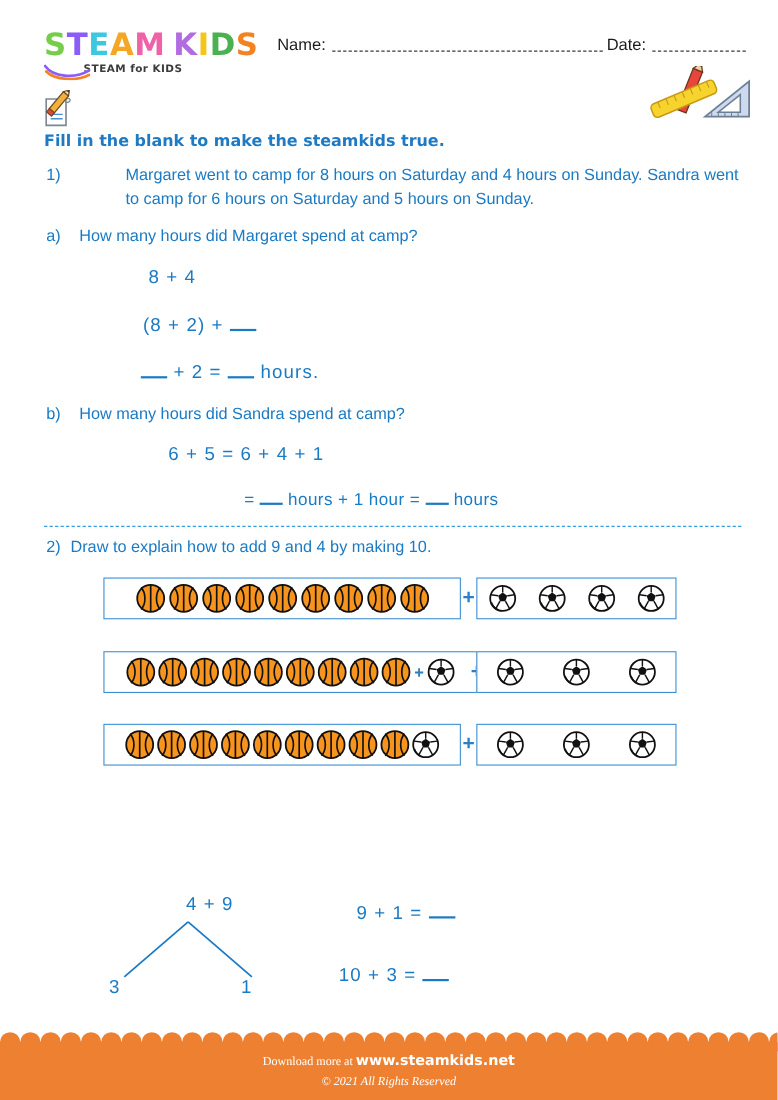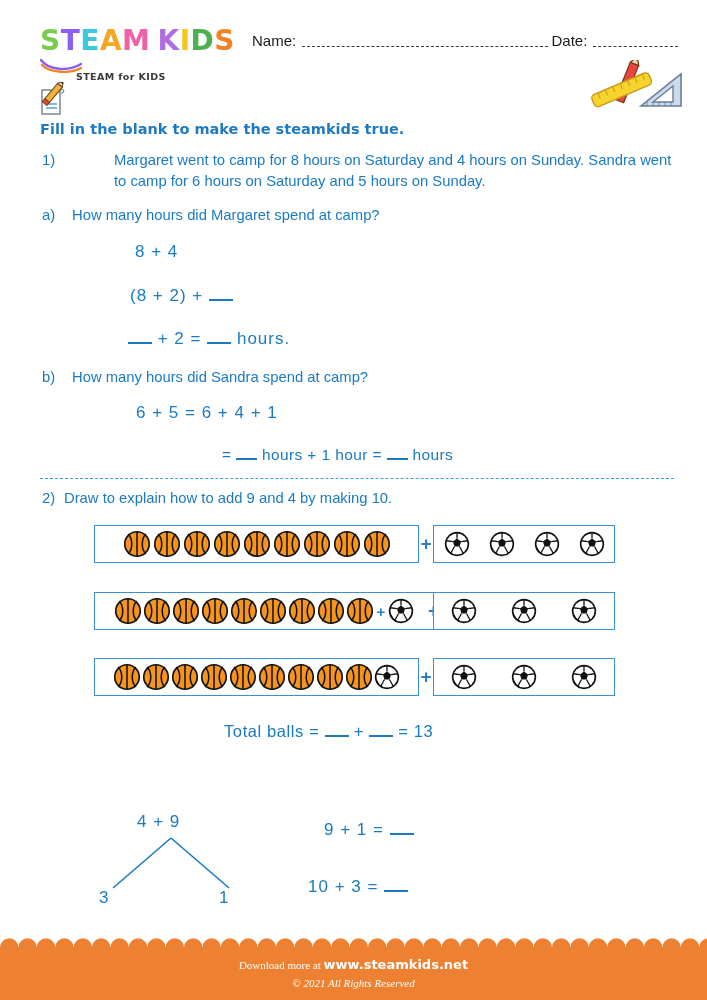--- a/index.html
+++ b/index.html
@@ -11,21 +11,21 @@
   }
   .page { position: relative; width: 707px; height: 1000px; background:#fff; }
 
   
   .header { position:absolute; left:0; top:0; width:707px; height:78px; }
   .logo { position:absolute; left:40px; top:27px; }
   .logo-word { font-size:28px; font-weight:bold; letter-spacing:0.5px;
                font-family:"DejaVu Sans", sans-serif; line-height:1; }
   .logo-word span { display:inline-block; }
   .logo-sub { font-size:9.5px; font-weight:bold; color:#3b3b3b;
-              letter-spacing:0.4px; margin-left:36px; margin-top:16px;
+              letter-spacing:0.4px; margin-left:36px; margin-top:2px;
               font-family:"DejaVu Sans", sans-serif; }
   .swoosh { position:absolute; left:0px; top:30px; width:42px; height:16px; }
 
   .namedate { position:absolute; left:252px; top:32px; width:430px;
               font-size:15px; color:#222; font-family:"Liberation Sans", sans-serif; }
   .nd-row { display:flex; align-items:flex-end; }
   .nd-label { font-size:15px; color:#1a1a1a; white-space:nowrap; }
   .nd-line { border-bottom:1.5px dashed #3b3b3b; height:12px; margin:0 4px 2px 6px; }
   .nd-line.name { width:290px; }
   .nd-line.date { width:100px; }
@@ -73,21 +73,21 @@
   .plus-sm { color:#2b7fc4; font-size:15px; font-weight:bold; margin:0 2px; }
   .ball { display:inline-block; }
 
   .total { position:absolute; left:224px; top:722px; font-size:16.5px;
            color:#1a7ac4; letter-spacing:0.6px; }
 
   .bond-title { position:absolute; left:42px; top:765px; font-size:14.8px;
                 color:#1a7ac4; border-bottom:2px solid #ef8a21; padding-bottom:1px; }
 
   .bond { position:absolute; left:95px; top:812px; width:210px; height:100px; }
-  .bond-top { position:absolute; left:42px; top:0px; font-size:17px; color:#1a7ac4;
+  .bond-top { position:absolute; left:74px; top:0px; font-size:17px; color:#1a7ac4;
               letter-spacing:1px; }
   .bond-l { position:absolute; left:4px; top:76px; font-size:17px; color:#1a7ac4; }
   .bond-r { position:absolute; left:124px; top:76px; font-size:17px; color:#1a7ac4; }
 
   .bondeq1 { position:absolute; left:324px; top:820px; font-size:17px; color:#1a7ac4; letter-spacing:1px; }
   .bondeq2 { position:absolute; left:308px; top:877px; font-size:17px; color:#1a7ac4; letter-spacing:1px; }
 
   
   .footer { position:absolute; left:0; bottom:0; width:707px; height:62px; }
   .footer-body { position:absolute; left:0; bottom:0; width:707px; height:52px;
@@ -197,21 +197,21 @@
 
   <div class="eq" style="left:128px; top:329px;">
     <span class="blank"></span><span> +  2  = </span><span class="blank"></span><span> hours.</span>
   </div>
 
   <div class="q partb">
     <span class="lbl">b)</span>
     <span>How many hours did Sandra spend at camp?</span>
   </div>
 
-  <div class="eq" style="left:136px; top:403px;text-align:center;">
+  <div class="eq" style="left:153px; top:403px;text-align:center;">
     <span>6  +  5  =  6  +  4  +  1</span>
   </div>
 
   <div class="eq" style="left:222px; top:446px; font-size:15.5px; letter-spacing:0.4px;">
     <span>=  </span><span class="blank sm"></span><span> hours + 1 hour  =  </span><span class="blank sm"></span><span> hours</span>
   </div>
 
   <div class="divider"></div>
 
   <div class="q q2">
@@ -546,23 +546,20 @@
             <path d="M2.2,9 L8.2,9.8" stroke="#111" stroke-width="1.2"></path>
             <path d="M21.8,9 L15.8,9.8" stroke="#111" stroke-width="1.2"></path>
             <path d="M6,21 L9.7,14.3" stroke="#111" stroke-width="1.2"></path>
             <path d="M18,21 L14.3,14.3" stroke="#111" stroke-width="1.2"></path>
             <path d="M2.6,15.5 A10.5,10.5 0 0,0 8,21.6" stroke="#111" stroke-width="1.2" fill="none"></path>
           </svg>
         </div>
       </div>
     </div>
 
-  <div class="total">
-    <span>Total balls  = </span><span class="blank"></span><span>  + </span><span class="blank"></span><span>  =  </span><span>13</span>
-  </div>
 
 
   <div class="bond">
     <span class="bond-top">4  +  9</span>
     <svg width="210" height="100" style="position:absolute;left:0;top:0;">
       <line x1="76" y1="26" x2="18" y2="76" stroke="#1a7ac4" stroke-width="1.6"></line>
       <line x1="76" y1="26" x2="134" y2="76" stroke="#1a7ac4" stroke-width="1.6"></line>
     </svg>
     <span class="bond-l">3</span>
     <span class="bond-r">1</span>

